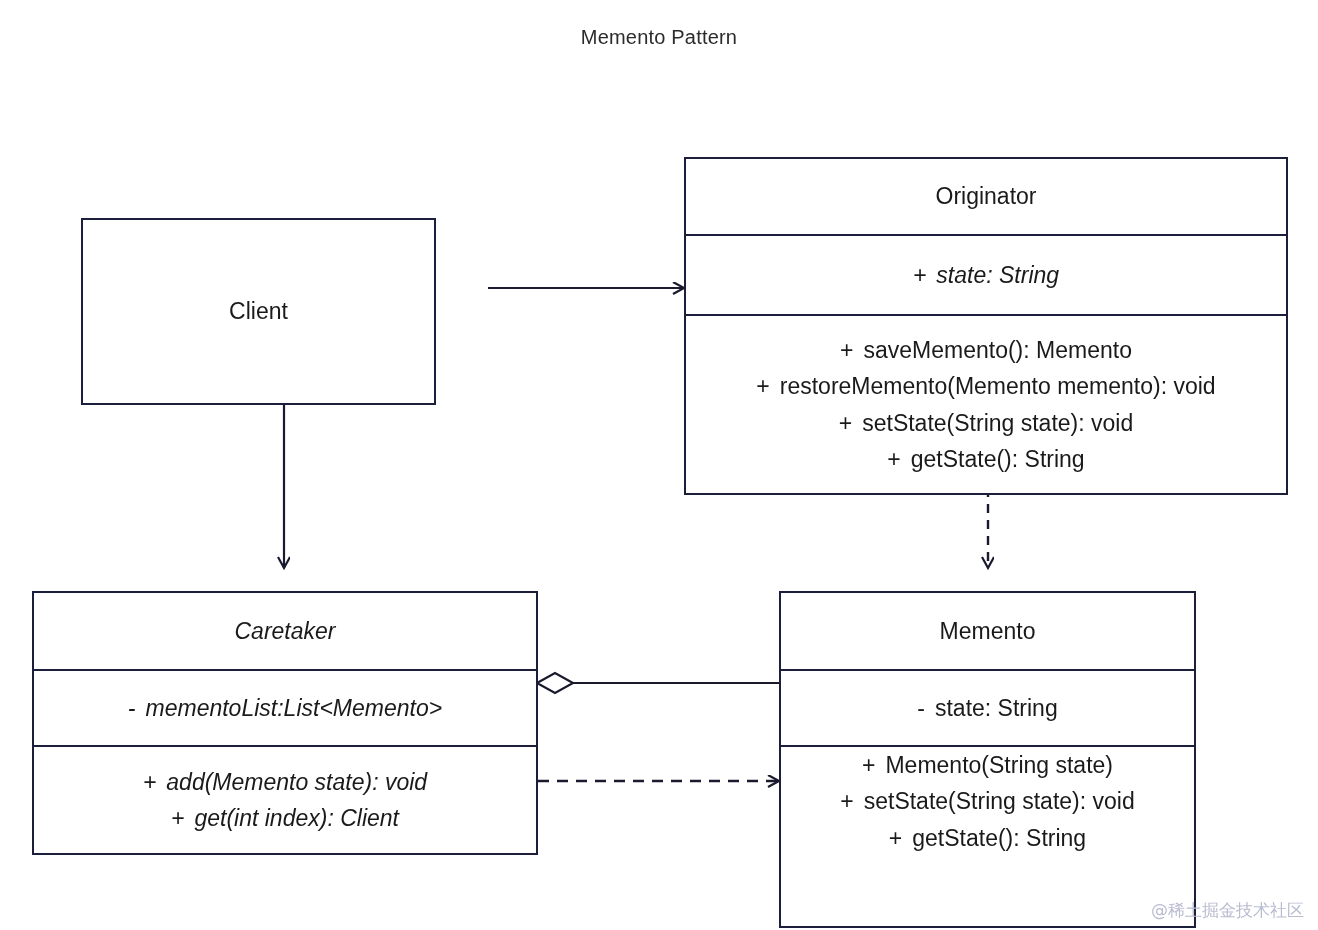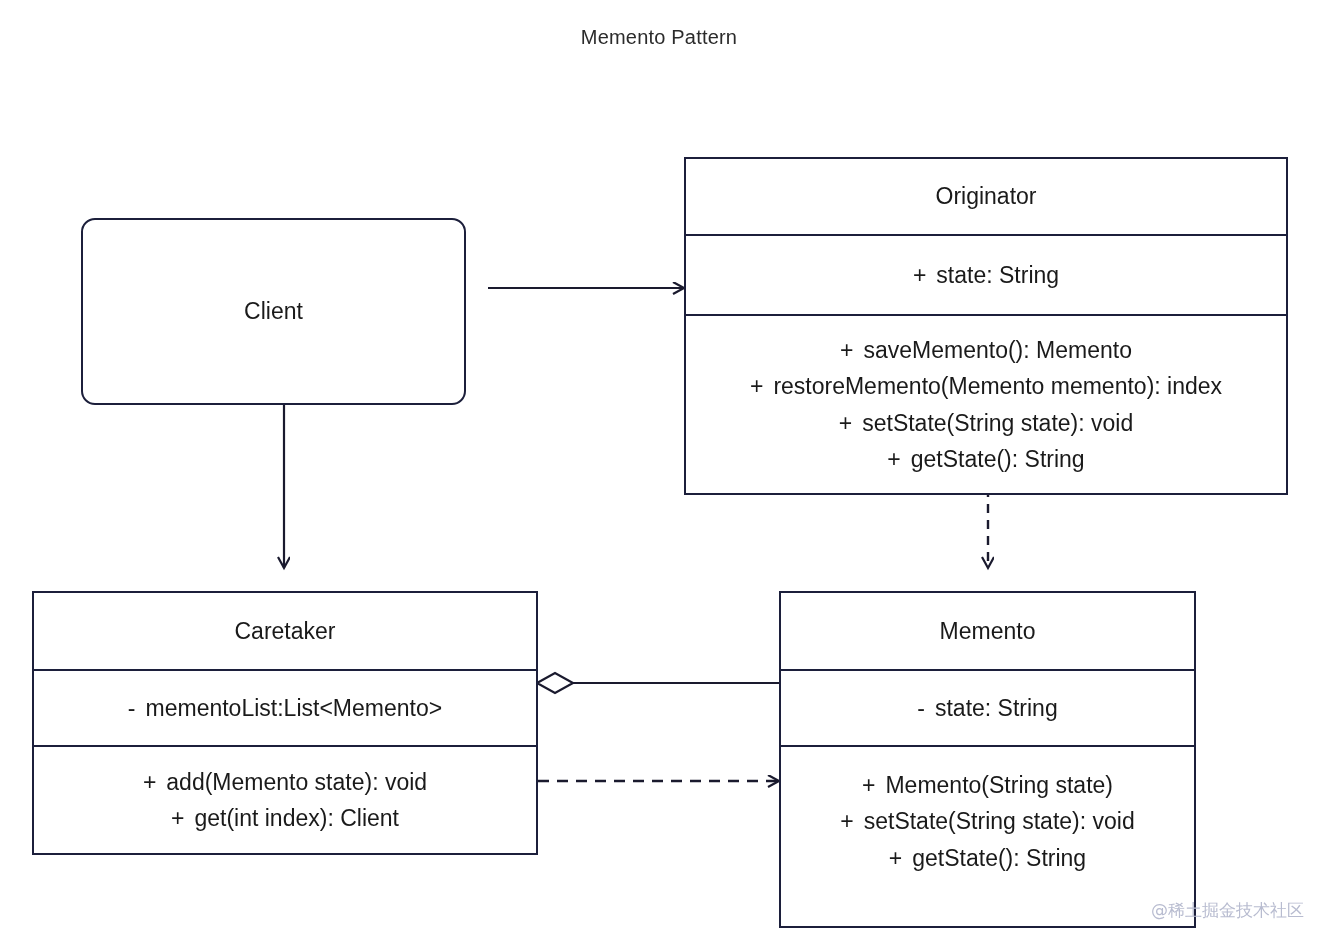--- a/index.html
+++ b/index.html
@@ -124,52 +124,52 @@
     <g>
       <line x1="573" y1="683" x2="779" y2="683" stroke="#1a1a2e" stroke-width="2.2"></line>
       <polygon points="537,683 555,673 573,683 555,693" fill="#ffffff" stroke="#1a1a2e" stroke-width="2.2"></polygon>
     </g>
 
     <g>
       <line x1="538" y1="781" x2="779" y2="781" stroke="#1a1a2e" stroke-width="2.4" stroke-dasharray="11,8" marker-end="url(#openArrow)"></line>
     </g>
   </svg>
 
-  <div class="uml-class" style="left:81px; top:195px; width:385px; height:187px;border-radius:14px;">
+  <div class="uml-class" style="left:81px; top:195px; width:355px; height:187px;">
     <div class="uml-compartment" style="flex:1 1 auto;">
       <div class="uml-name">Client</div>
     </div>
   </div>
 
   <div class="uml-class" style="left:684px; top:134px; width:604px; height:338px;">
     <div class="uml-compartment" style="height:75px;">
       <div class="uml-name">Originator</div>
     </div>
-    <div class="uml-compartment" style="height:80px;">
+    <div class="uml-compartment" style="height:80px;font-style:italic;">
       <div class="uml-member">
         <span class="vis">+</span><span>state: String</span>
       </div>
     </div>
     <div class="uml-compartment" style="flex:1 1 auto;">
       <div class="uml-member">
         <span class="vis">+</span><span>saveMemento(): Memento</span>
       </div>
       <div class="uml-member">
-        <span class="vis">+</span><span>restoreMemento(Memento memento): index</span>
+        <span class="vis">+</span><span>restoreMemento(Memento memento): void</span>
       </div>
       <div class="uml-member">
         <span class="vis">+</span><span>setState(String state):  void</span>
       </div>
       <div class="uml-member">
         <span class="vis">+</span><span>getState(): String</span>
       </div>
     </div>
   </div>
 
-  <div class="uml-class" style="left:32px; top:568px; width:506px; height:264px;">
+  <div class="uml-class" style="left:32px; top:568px; width:506px; height:264px;font-style:italic;">
     <div class="uml-compartment" style="height:76px;">
       <div class="uml-name">Caretaker</div>
     </div>
     <div class="uml-compartment" style="height:76px;">
       <div class="uml-member">
         <span class="vis">-</span><span>mementoList:List&lt;Memento&gt;</span>
       </div>
     </div>
     <div class="uml-compartment" style="flex:1 1 auto;">
       <div class="uml-member">
@@ -183,21 +183,21 @@
 
   <div class="uml-class" style="left:779px; top:568px; width:417px; height:337px;">
     <div class="uml-compartment" style="height:76px;">
       <div class="uml-name">Memento</div>
     </div>
     <div class="uml-compartment" style="height:76px;">
       <div class="uml-member">
         <span class="vis">-</span><span>state: String</span>
       </div>
     </div>
-    <div class="uml-compartment" style="flex:1 1 auto; justify-content:flex-start; padding-top:20px;">
+    <div class="uml-compartment" style="flex:1 1 auto; justify-content:flex-start; ">
       <div class="uml-member">
         <span class="vis">+</span><span>Memento(String state)</span>
       </div>
       <div class="uml-member">
         <span class="vis">+</span><span>setState(String state):  void</span>
       </div>
       <div class="uml-member">
         <span class="vis">+</span><span>getState(): String</span>
       </div>
     </div>

